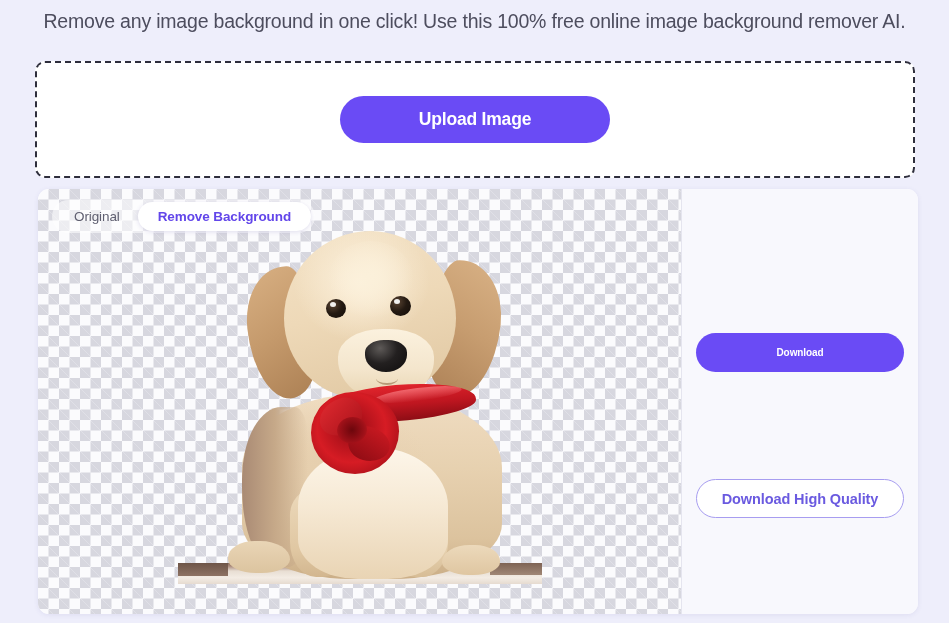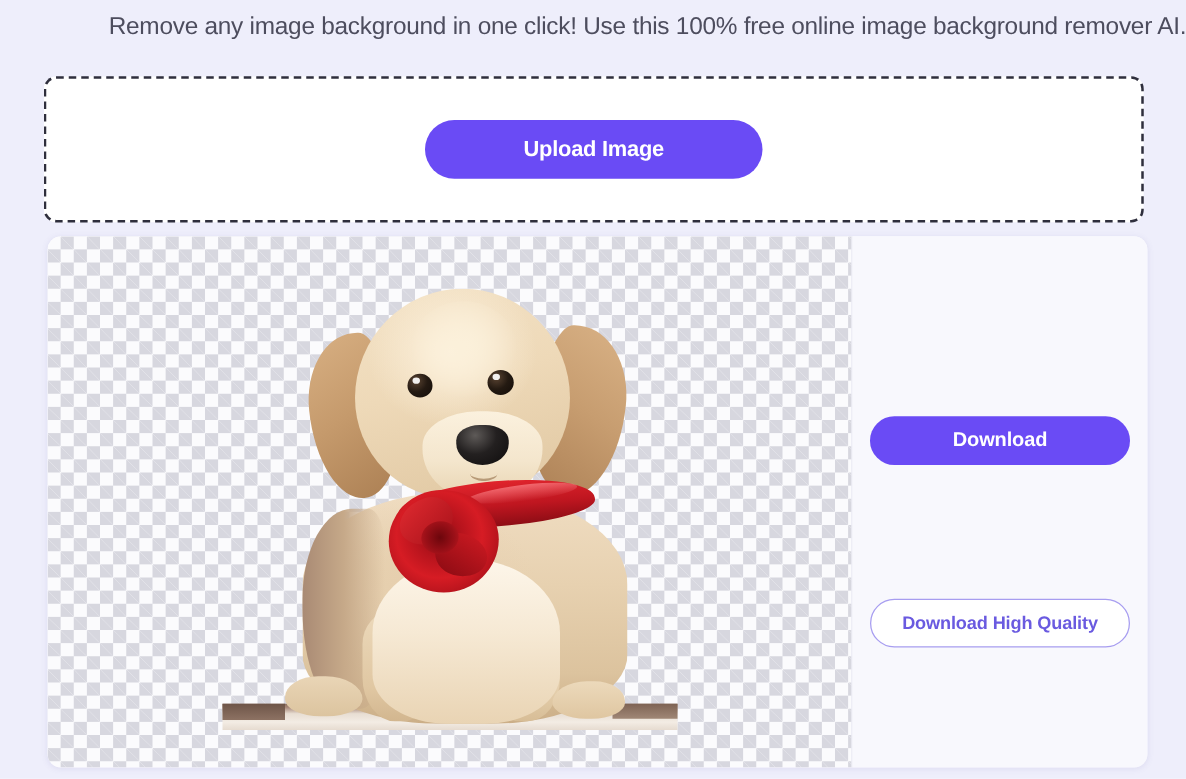--- a/index.html
+++ b/index.html
@@ -17,21 +17,21 @@
     color: #4b4b5c;
     position: relative;
   }
 
   
   .page-heading {
     position: absolute;
     left: 0;
     top: 8px;
     width: 949px;
-    text-align: right;
+    text-align: center;
     font-size: 19.5px;
     font-weight: 400;
     letter-spacing: -0.2px;
     color: #4d4d5e;
     line-height: 26px;
     white-space: nowrap;
   }
 
   
   .upload-zone {
@@ -407,21 +407,21 @@
     position: absolute;
     left: 14px;
     top: 144px;
     width: 208px;
     height: 39px;
     background: #6a4bf5;
     color: #ffffff;
     border: none;
     border-radius: 20px;
     font-family: "Liberation Sans", sans-serif;
-    font-size: 16px;
+    font-size: 10px;
     font-weight: 700;
     letter-spacing: -0.1px;
     cursor: pointer;
     display: flex;
     align-items: center;
     justify-content: center;
   }
 
   .download-hq-button {
     position: absolute;
@@ -481,20 +481,24 @@
       <div class="dog-mouth"></div>
 
       <div class="ribbon"></div>
       <div class="ribbon-sheen"></div>
       <div class="rose"></div>
       <div class="rose-petal-a"></div>
       <div class="rose-petal-b"></div>
       <div class="rose-core"></div>
     </div>
 
+    <div class="tab-bar">
+      <button class="tab">Original</button>
+      <button class="tab active">Remove Background</button>
+    </div>
   </div>
 
   <div class="preview-divider"></div>
 
   <div class="action-pane">
     <button class="download-button">Download</button>
     <button class="download-hq-button">Download High Quality</button>
   </div>
 
 </div>

